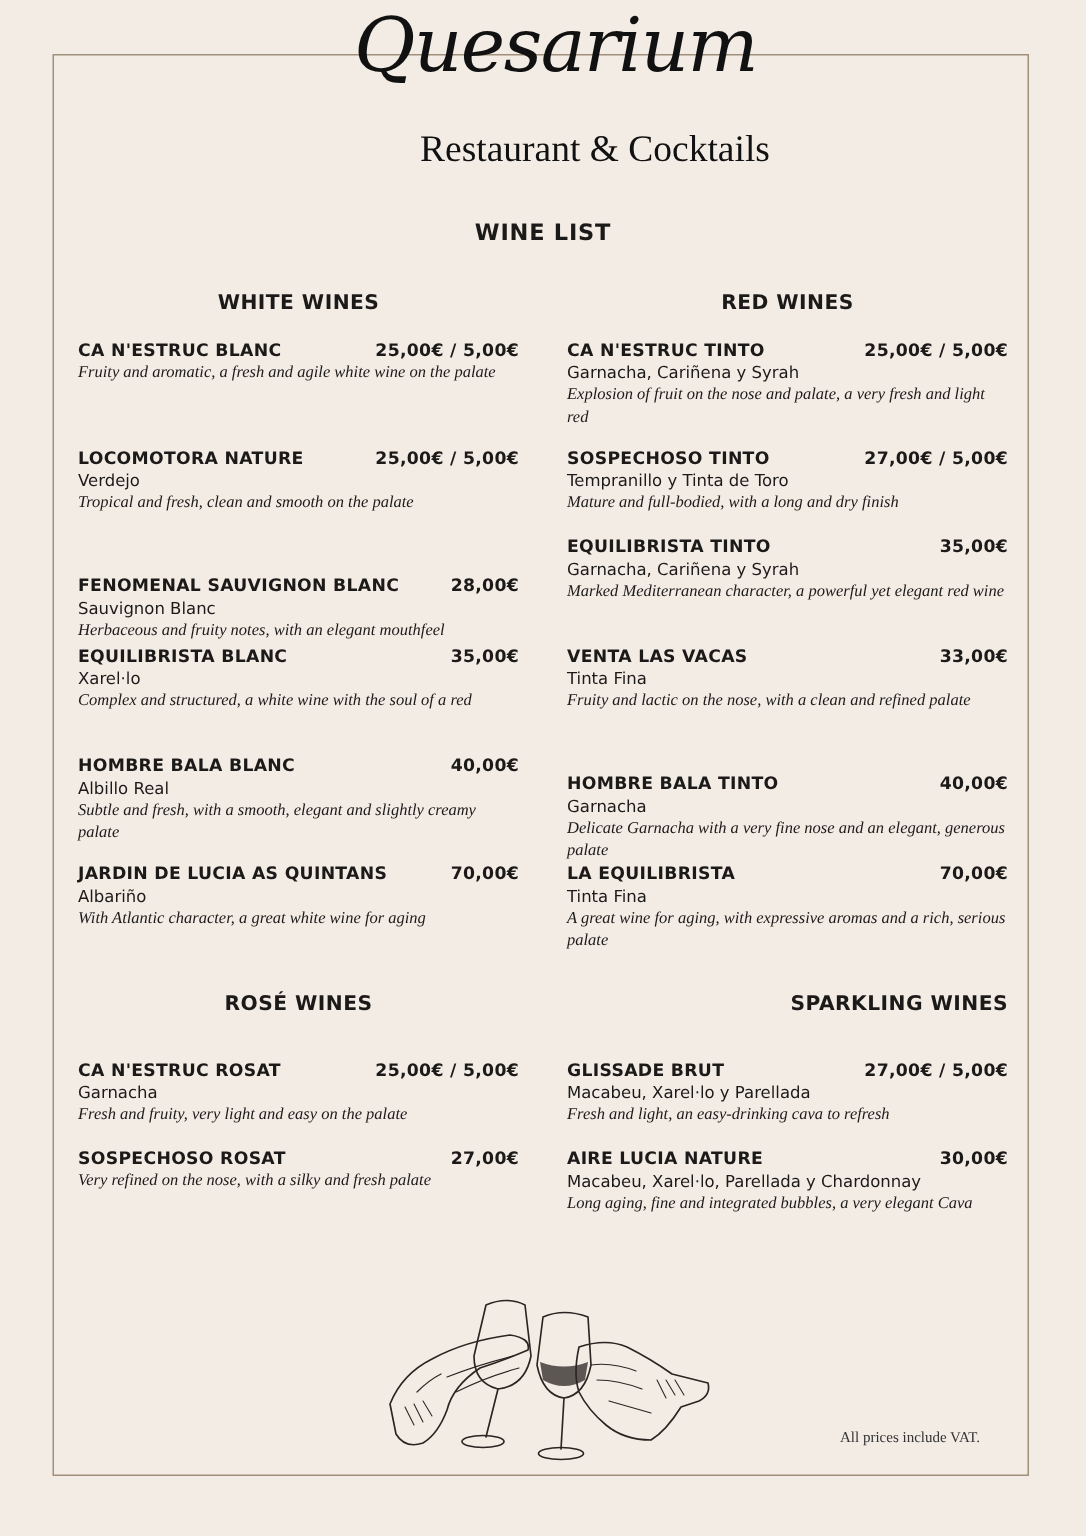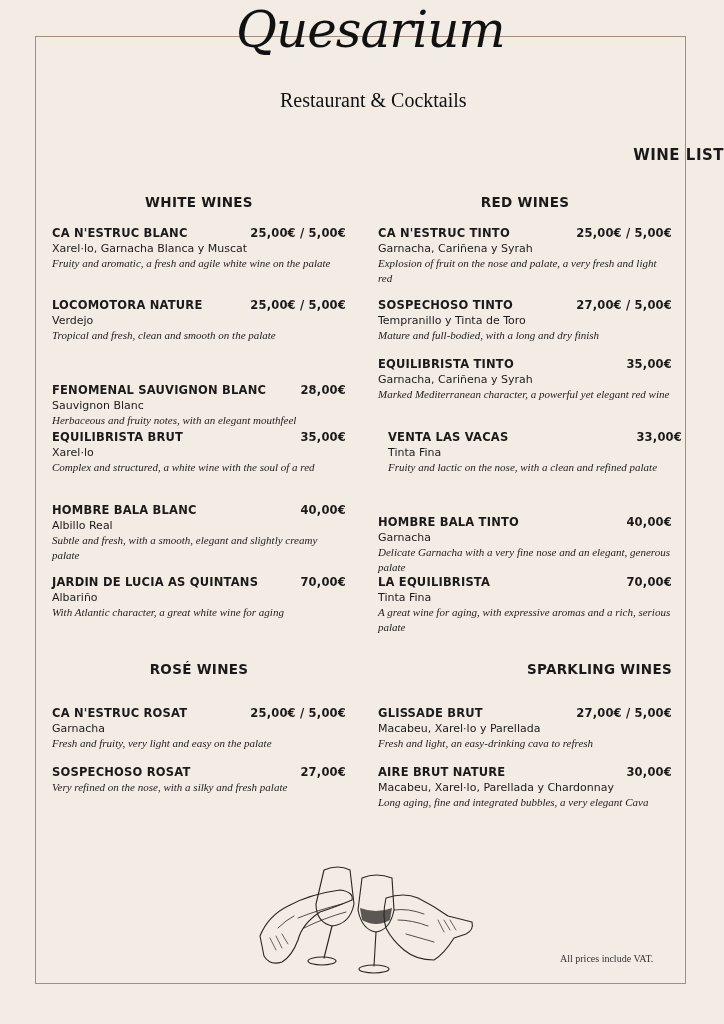--- a/index.html
+++ b/index.html
@@ -10,24 +10,24 @@
   .frame {
     position:absolute; left:35px; top:36px; width:651px; height:948px;
     border:1.5px solid #a08f7b; box-sizing:border-box;
   }
   .logo-script {
     position:absolute; left:236px; top:0; font-family:"DejaVu Serif", serif; font-style:italic;
     font-size:50px; line-height:60px; letter-spacing:-1px; color:#111;
   }
   .logo-sub {
     position:absolute; left:280px; top:42px; font-family:"Liberation Serif", serif;
-    font-size:20px; line-height:24px; color:#111; white-space:nowrap;
+    font-size:25px; line-height:24px; color:#111; white-space:nowrap;
   }
   .page-title {
-    position:absolute; left:0; width:724px; top:146px; text-align:right;
+    position:absolute; left:0; width:724px; top:146px; text-align:center;
     font-weight:bold; font-size:15px; letter-spacing:0.5px;
   }
   .section-title {
     position:absolute; text-align:center; font-weight:bold; font-size:13.5px; letter-spacing:0.3px;
   }
   .col { position:absolute; width:294px; }
   .wine { position:absolute; left:0; width:294px; }
   .wine-head { display:flex; justify-content:space-between; font-weight:bold; font-size:11.5px; line-height:15px; letter-spacing:0.2px; }
   .grape { font-size:11px; line-height:15px; }
   .desc { font-style:italic; font-size:11px; line-height:15px;font-family:Liberation Serif, serif; }
@@ -49,42 +49,41 @@
 
 <div class="page-title">WINE LIST</div>
 
 <div class="section-title" style="left:52px;width:294px;top:194px;">WHITE WINES</div>
 <div class="col" style="left:52px;top:226px;">
   <div class="wine" style="top:0px;">
     <div class="wine-head">
         <span>CA N'ESTRUC BLANC</span>
         <span>25,00€ / 5,00€</span>
       </div>
-    <div class="grape">Xarel·lo, Garnacha Blanca y Muscat</div>
     <div class="desc">Fruity and aromatic, a fresh and agile white wine on the palate</div>
   </div>
   <div class="wine" style="top:72px;">
     <div class="wine-head">
         <span>LOCOMOTORA NATURE</span>
         <span>25,00€ / 5,00€</span>
       </div>
     <div class="grape">Verdejo</div>
     <div class="desc">Tropical and fresh, clean and smooth on the palate</div>
   </div>
   <div class="wine" style="top:131px;margin-top:26px;">
     <div class="wine-head">
         <span>FENOMENAL SAUVIGNON BLANC</span>
         <span>28,00€</span>
       </div>
     <div class="grape">Sauvignon Blanc</div>
     <div class="desc">Herbaceous and fruity notes, with an elegant mouthfeel</div>
   </div>
   <div class="wine" style="top:204px;">
     <div class="wine-head">
-        <span>EQUILIBRISTA BRUT</span>
+        <span>EQUILIBRISTA BLANC</span>
         <span>35,00€</span>
       </div>
     <div class="grape">Xarel·lo</div>
     <div class="desc">Complex and structured, a white wine with the soul of a red</div>
   </div>
   <div class="wine" style="top:277px;">
     <div class="wine-head">
         <span>HOMBRE BALA BLANC</span>
         <span>40,00€</span>
       </div>
@@ -120,21 +119,21 @@
     <div class="desc">Mature and full-bodied, with a long and dry finish</div>
   </div>
   <div class="wine" style="top:131px;">
     <div class="wine-head">
         <span>EQUILIBRISTA TINTO</span>
         <span>35,00€</span>
       </div>
     <div class="grape">Garnacha, Cariñena y Syrah</div>
     <div class="desc">Marked Mediterranean character, a powerful yet elegant red wine</div>
   </div>
-  <div class="wine" style="top:204px;margin-left:10px;">
+  <div class="wine" style="top:204px;">
     <div class="wine-head">
         <span>VENTA LAS VACAS</span>
         <span>33,00€</span>
       </div>
     <div class="grape">Tinta Fina</div>
     <div class="desc">Fruity and lactic on the nose, with a clean and refined palate</div>
   </div>
   <div class="wine" style="top:277px;margin-top:12px;">
     <div class="wine-head">
         <span>HOMBRE BALA TINTO</span>
@@ -177,21 +176,21 @@
   <div class="wine" style="top:0px;">
     <div class="wine-head">
         <span>GLISSADE BRUT</span>
         <span>27,00€ / 5,00€</span>
       </div>
     <div class="grape">Macabeu, Xarel·lo y Parellada</div>
     <div class="desc">Fresh and light, an easy-drinking cava to refresh</div>
   </div>
   <div class="wine" style="top:59px;">
     <div class="wine-head">
-        <span>AIRE BRUT NATURE</span>
+        <span>AIRE LUCIA NATURE</span>
         <span>30,00€</span>
       </div>
     <div class="grape">Macabeu, Xarel·lo, Parellada y Chardonnay</div>
     <div class="desc">Long aging, fine and integrated bubbles, a very elegant Cava</div>
   </div>
 </div>
 
 <div class="illustration">
   <svg width="220" height="120" viewBox="0 0 220 120" fill="none" stroke="#2a2522" stroke-width="1.1" stroke-linecap="round" stroke-linejoin="round">
 

